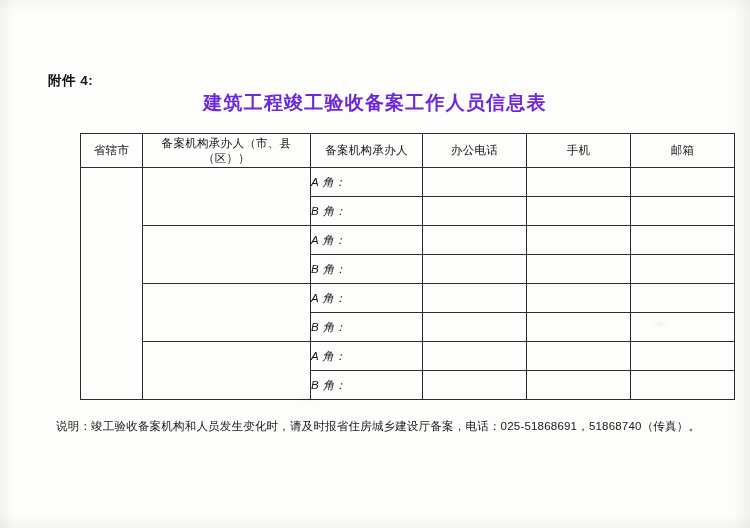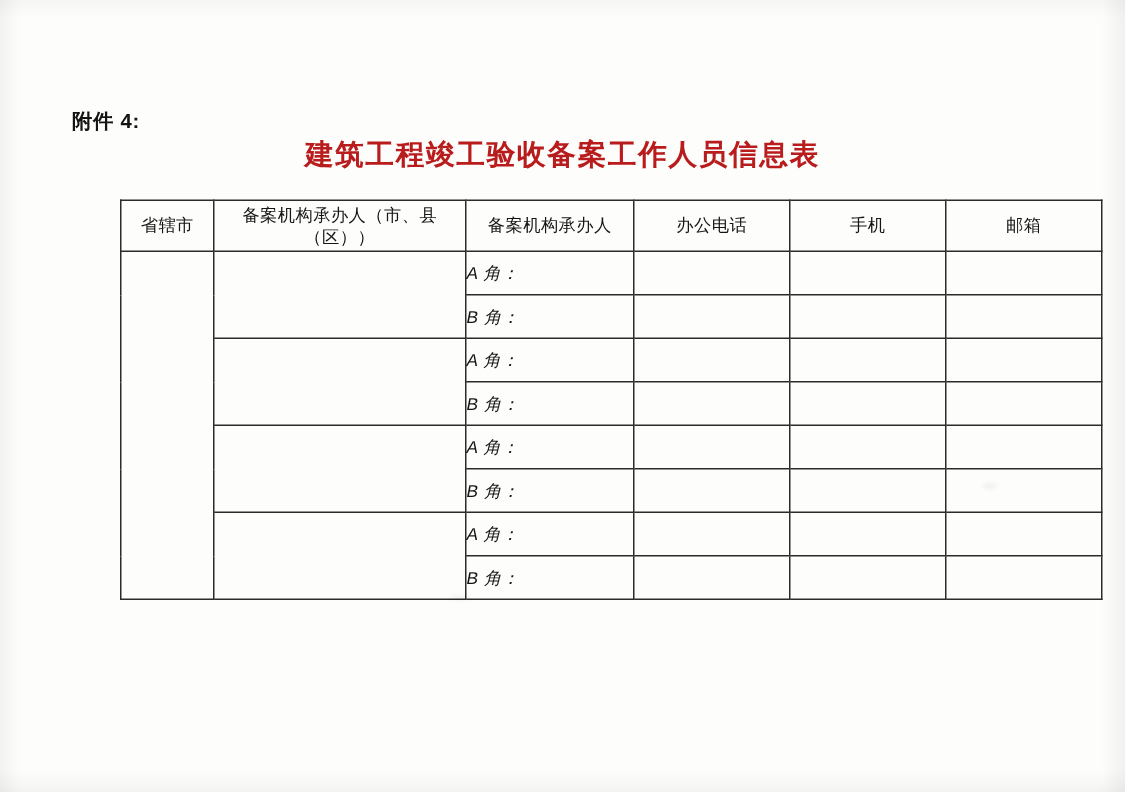--- a/index.html
+++ b/index.html
@@ -44,21 +44,21 @@
   }
   .doc-title {
     position: absolute;
     left: 0;
     right: 0;
     top: 90px;
     text-align: center;
     font-size: 19px;
     font-weight: bold;
     letter-spacing: 1.2px;
-    color: #b91c1c;
+    color: #6d28d9;
   }
   .table-wrap {
     position: absolute;
     left: 36px;
     top: 133px;
     width: 654px;
     padding-left: 44px;
   }
   table.form {
     border-collapse: collapse;
@@ -197,16 +197,17 @@
         <tr>
           <td class="role-cell">B 角：</td>
           <td class="blank"></td>
           <td class="blank"></td>
           <td class="blank"></td>
         </tr>
       </tbody>
     </table>
   </div>
 
+  <div class="note">说明：竣工验收备案机构和人员发生变化时，请及时报省住房城乡建设厅备案，电话：025-51868691，51868740（传真）。</div>
 
   <div class="smudge one"></div>
   <div class="smudge two"></div>
 </div>
 
 </body></html>

